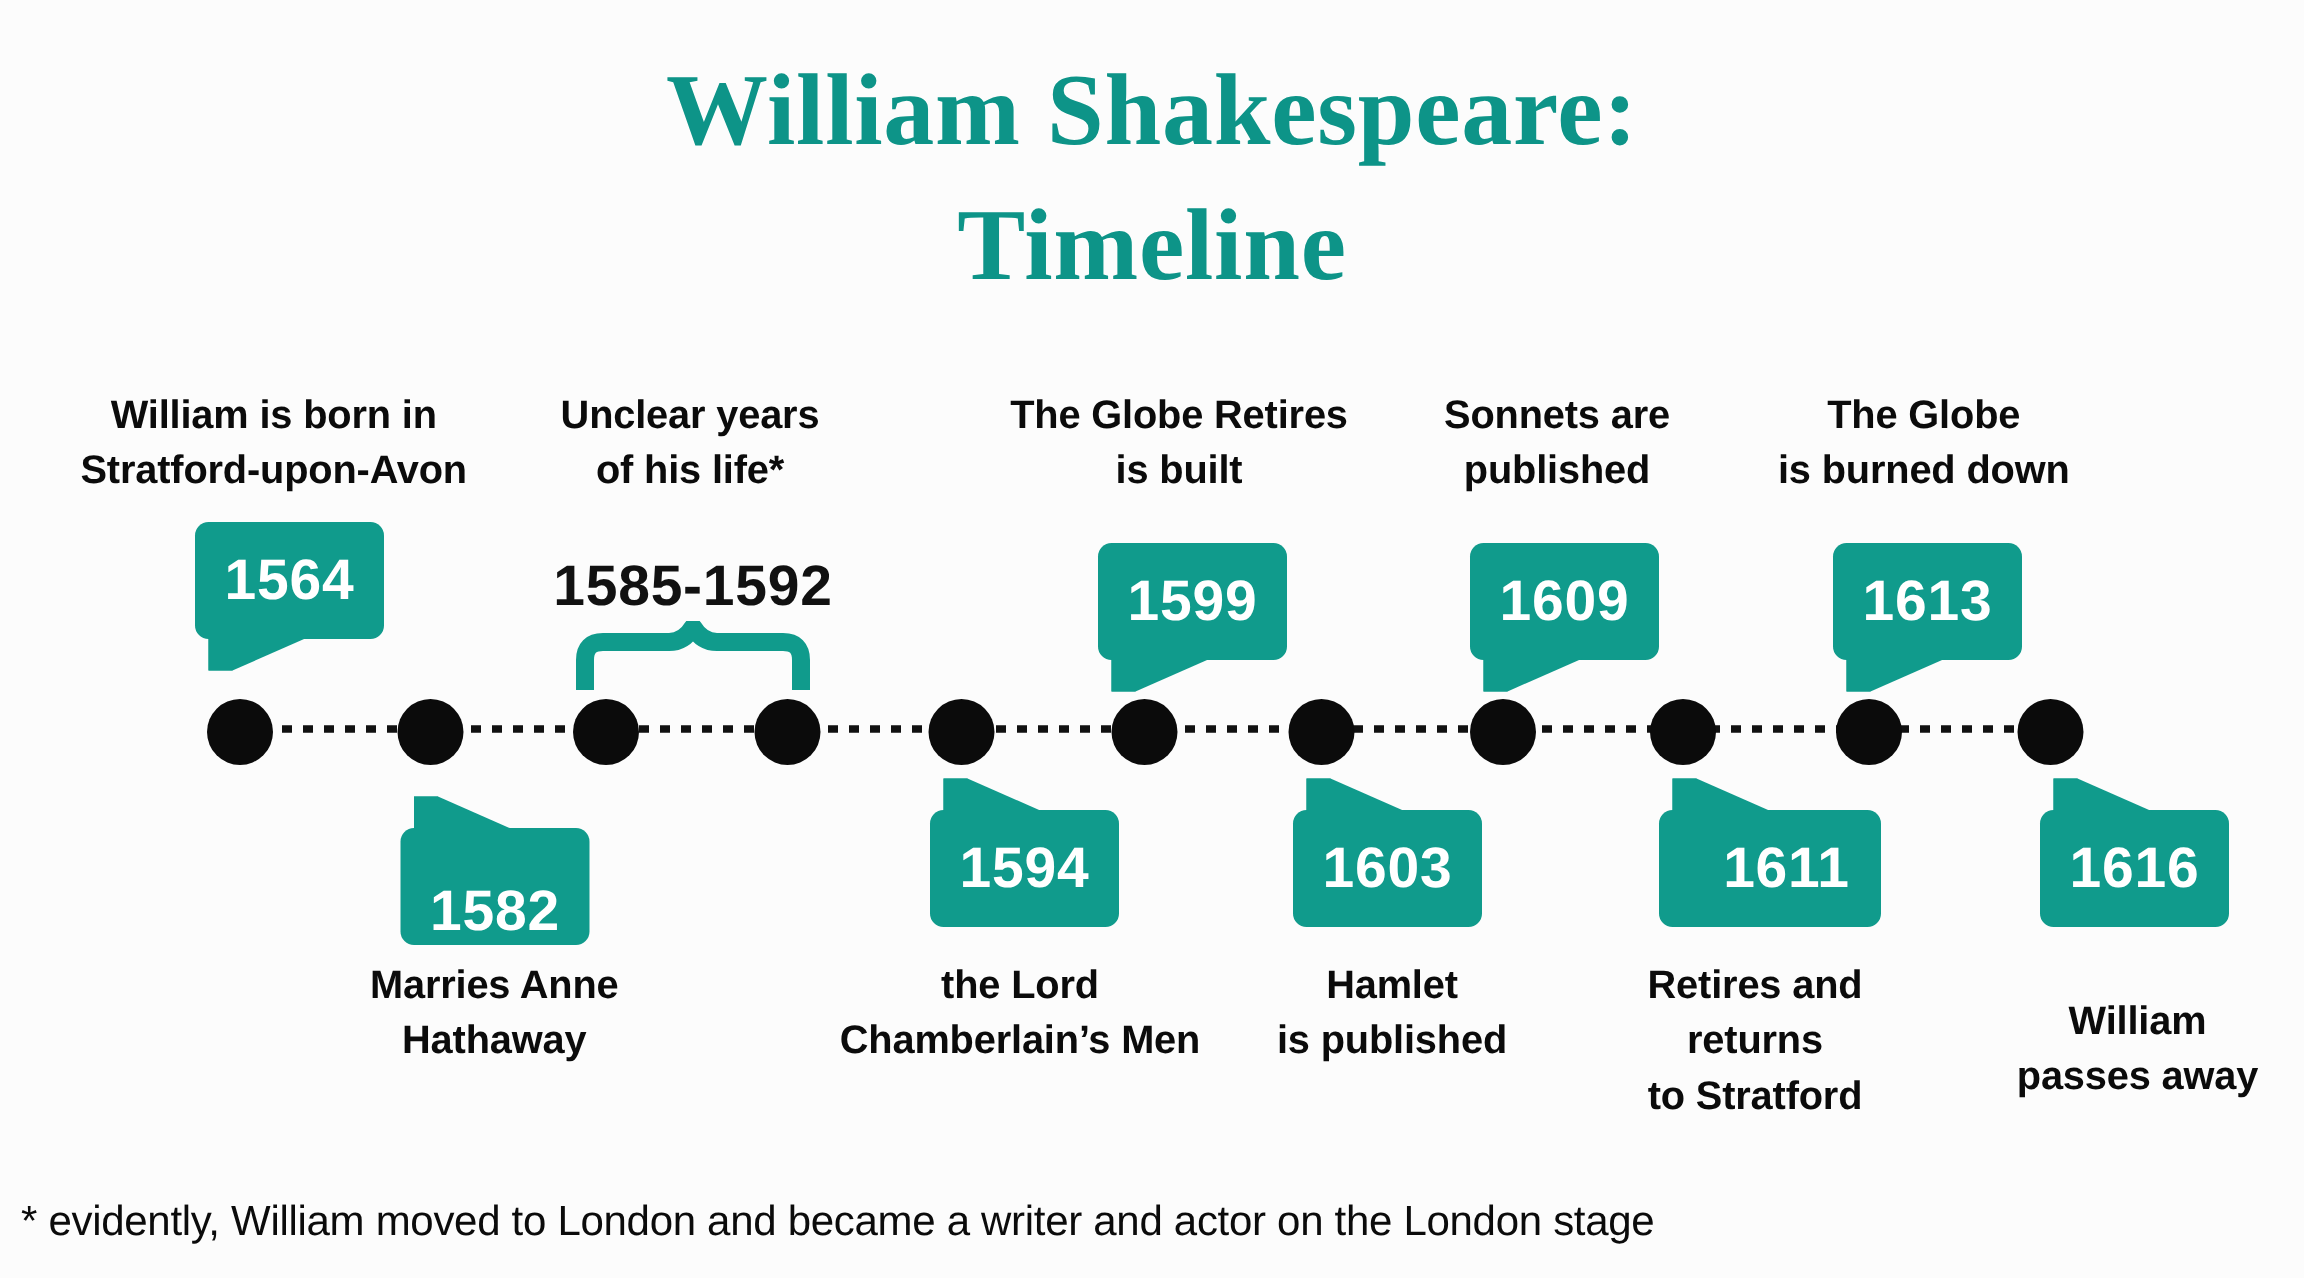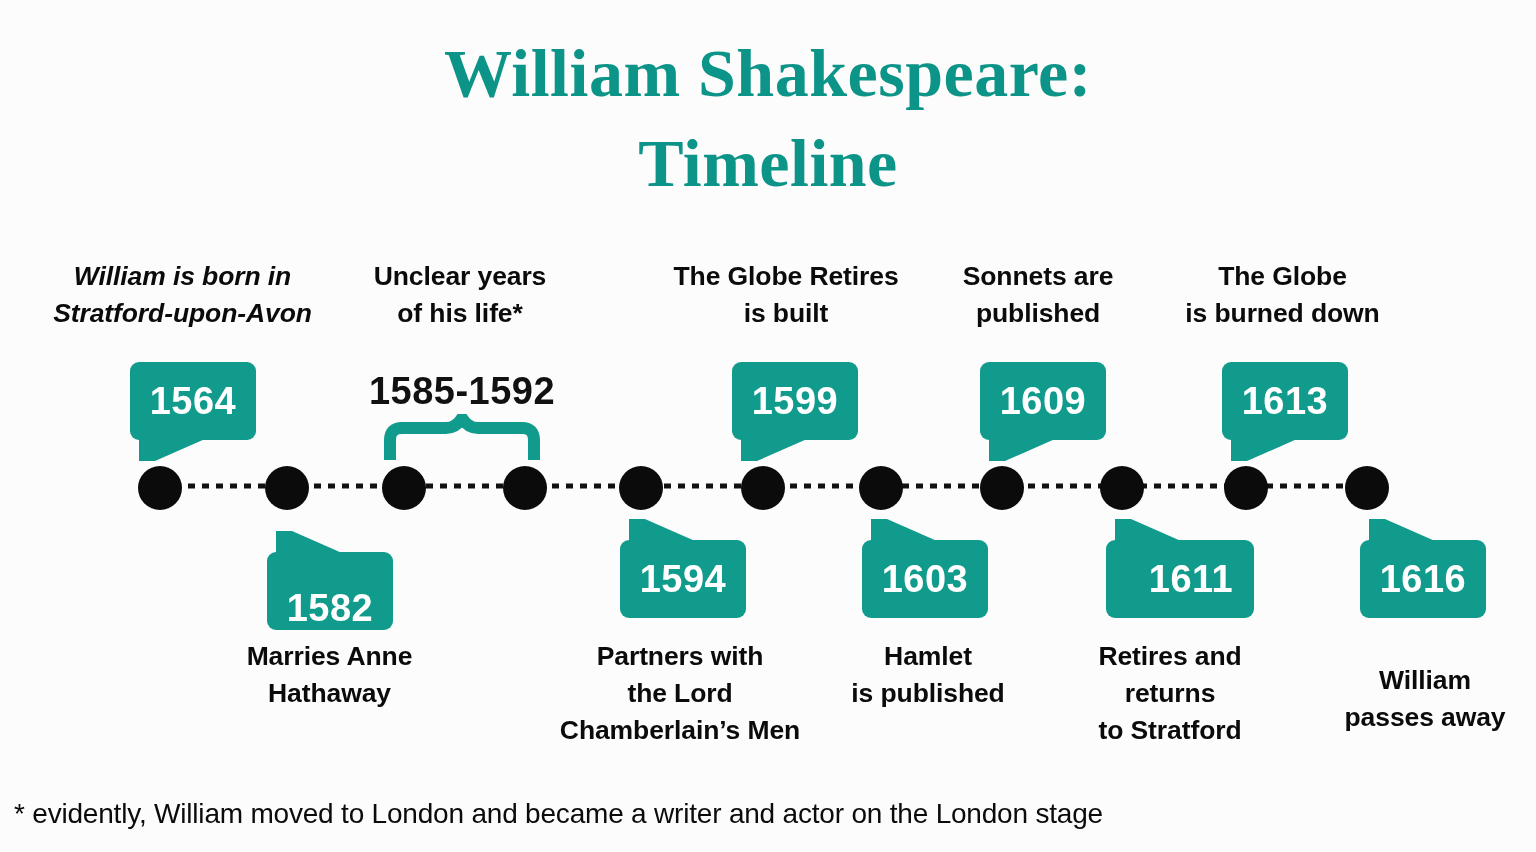--- a/index.html
+++ b/index.html
@@ -126,21 +126,21 @@
 </head>
 <body>
 
 <div id="stage">
 
   <div class="title">
     <span class="ln">William Shakespeare:</span>
     <span class="ln">Timeline</span>
   </div>
 
-  <div class="cap above" style="left:10px;top:258px;width:345px;font-style:italic;">
+  <div class="cap above" style="left:10px;top:258px;width:345px;">
     <div>William is born in</div>
     <div>Stratford-upon-Avon</div>
   </div>
 
   <div class="cap above" style="left:340px;top:258px;width:240px;">
     <div>Unclear years</div>
     <div>of his life*</div>
   </div>
 
   <div class="cap above" style="left:636px;top:258px;width:300px;">
@@ -151,21 +151,21 @@
   <div class="cap above" style="left:938px;top:258px;width:200px;">
     <div>Sonnets are</div>
     <div>published</div>
   </div>
 
   <div class="cap above" style="left:1160px;top:258px;width:245px;">
     <div>The Globe</div>
     <div>is burned down</div>
   </div>
 
-  <div class="badge top" style="left:130px;top:362px;align-items:center;">
+  <div class="badge top" style="left:130px;top:348px;align-items:center;">
     <span class="num">1564</span>
   </div>
 
   <div class="range-label" style="left:332px;">1585-1592</div>
   <svg class="brace" viewBox="0 0 160 46">
     <path d="M8 46 L8 26 Q8 14 20 14 L64 14 Q74 14 80 4 Q86 14 96 14 L140 14 Q152 14 152 26 L152 46" fill="none" stroke="#109B8C" stroke-width="12" stroke-linecap="round" stroke-linejoin="round"></path>
   </svg>
 
   <div class="badge top" style="left:732px;top:362px;">
     <span class="num">1599</span>
@@ -211,21 +211,20 @@
   <div class="badge bottom" style="left:1344px;top:540px;margin-left:16px;">
     <span class="num">1616</span>
   </div>
 
   <div class="cap below" style="left:207px;top:638px;width:245px;">
     <div>Marries Anne</div>
     <div>Hathaway</div>
   </div>
 
   <div class="cap below" style="left:530px;top:638px;width:300px;">
-    <div>Partners with</div>
     <div>the Lord</div>
     <div>Chamberlain’s Men</div>
   </div>
 
   <div class="cap below" style="left:828px;top:638px;width:200px;">
     <div>Hamlet</div>
     <div>is published</div>
   </div>
 
   <div class="cap below" style="left:1062px;top:638px;width:216px;">

